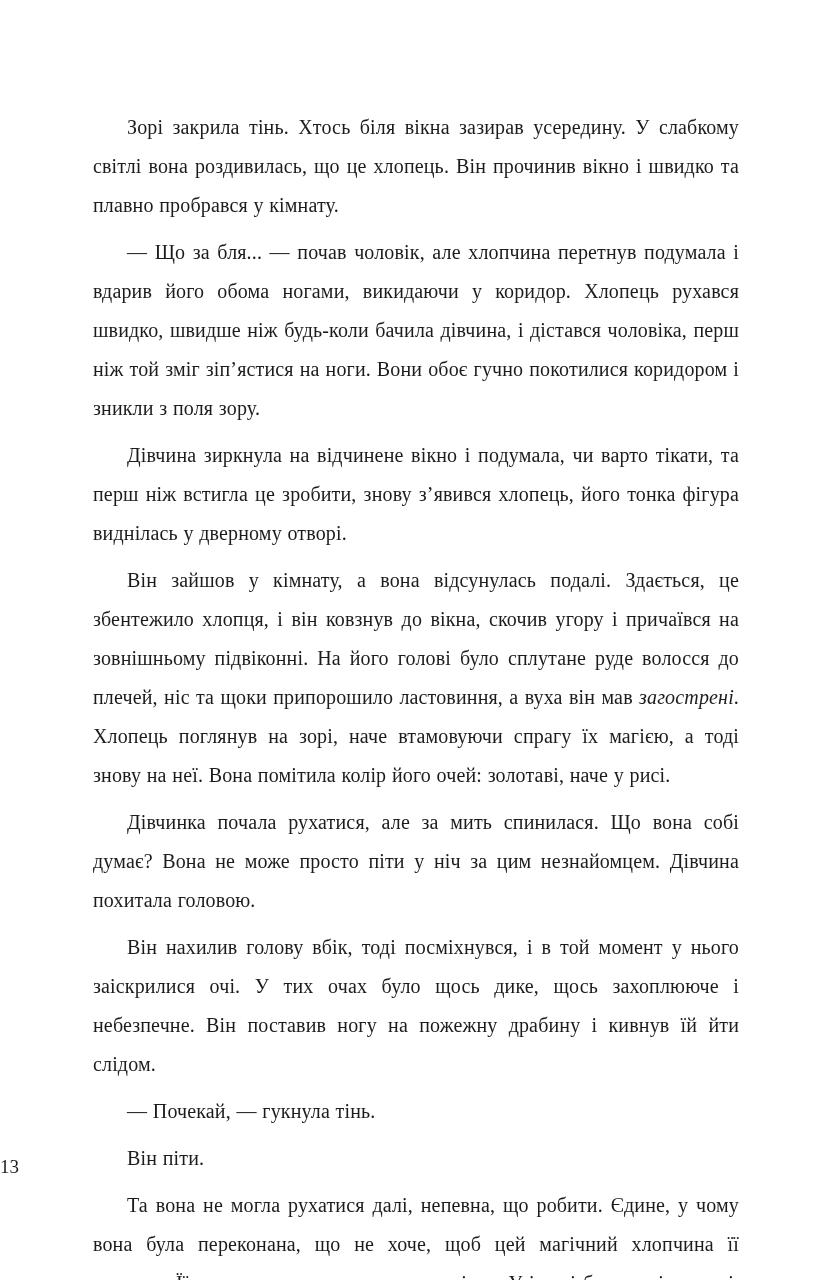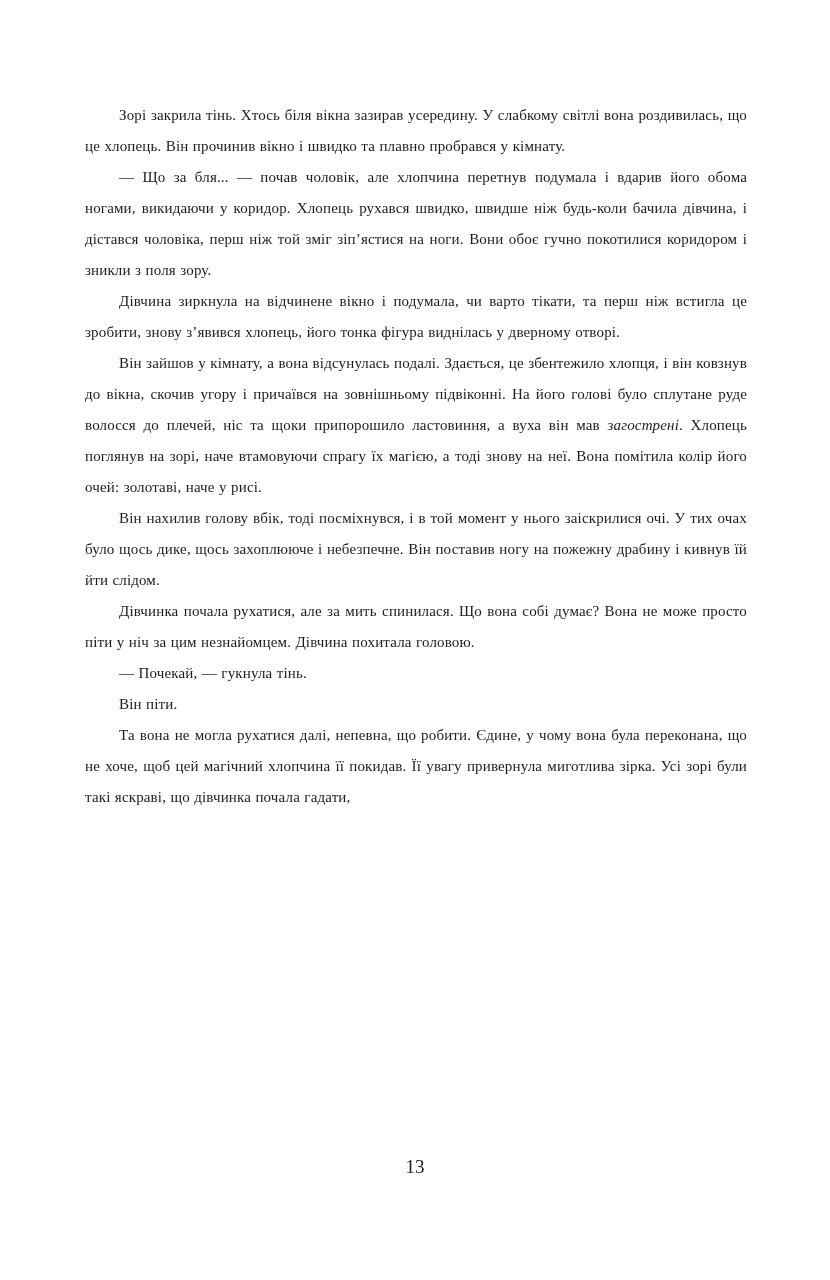--- a/index.html
+++ b/index.html
@@ -17,50 +17,50 @@
       color: #1c1c1c;
       overflow: hidden;
     }
     .text-block {
       position: absolute;
       top: 100px;
       left: 85px;
       width: 662px;
     }
     .text-block p {
-      margin: 0;
-      font-size: 15px;
-      line-height: 31px;
+      margin: 8px;
+      font-size: 20px;
+      line-height: 39px;
       text-align: justify;
       text-indent: 34px;
       letter-spacing: 0.15px;
       word-spacing: 0.5px;
     }
     .text-block p em {
       font-style: italic;
     }
     .page-number {
       position: absolute;
       top: 1156px;
       left: 0;
       width: 100%;
-      text-align: center;
+      text-align: left;
       font-size: 19px;
       color: #1c1c1c;
     }
   </style>
 </head>
 <body>
 
 <div class="book-page">
   <div class="text-block">
     <p>Зорі закрила тінь. Хтось біля вікна зазирав усередину. У слабкому світлі вона роздивилась, що це хлопець. Він прочинив вікно і швидко та плавно пробрався у кімнату.</p>
     <p>— Що за бля... — почав чоловік, але хлопчина перетнув подумала і вдарив його обома ногами, викидаючи у коридор. Хлопець рухався швидко, швидше ніж будь-коли бачила дівчина, і дістався чоловіка, перш ніж той зміг зіп’ястися на ноги. Вони обоє гучно покотилися коридором і зникли з поля зору.</p>
     <p>Дівчина зиркнула на відчинене вікно і подумала, чи варто тікати, та перш ніж встигла це зробити, знову з’явився хлопець, його тонка фігура виднілась у дверному отворі.</p>
     <p><span>Він зайшов у кімнату, а вона відсунулась подалі. Здається, це збентежило хлопця, і він ковзнув до вікна, скочив угору і причаївся на зовнішньому підвіконні. На його голові було сплутане руде волосся до плечей, ніс та щоки припорошило ластовиння, а вуха він мав </span><em>загострені</em><span>. Хлопець поглянув на зорі, наче втамовуючи спрагу їх магією, а тоді знову на неї. Вона помітила колір його очей: золотаві, наче у рисі.</span></p>
+    <p>Дівчинка почала рухатися, але за мить спинилася. Що вона собі думає? Вона не може просто піти у ніч за цим незнайомцем. Дівчина похитала головою.</p>
     <p>Він нахилив голову вбік, тоді посміхнувся, і в той момент у нього заіскрилися очі. У тих очах було щось дике, щось захоплююче і небезпечне. Він поставив ногу на пожежну драбину і кивнув їй йти слідом.</p>
-    <p>Дівчинка почала рухатися, але за мить спинилася. Що вона собі думає? Вона не може просто піти у ніч за цим незнайомцем. Дівчина похитала головою.</p>
     <p>— Почекай, — гукнула тінь.</p>
     <p>Він піти.</p>
     <p>Та вона не могла рухатися далі, непевна, що робити. Єдине, у чому вона була переконана, що не хоче, щоб цей магічний хлопчина її покидав. Її увагу привернула миготлива зірка. Усі зорі були такі яскраві, що дівчинка почала гадати,</p>
   </div>
   <div class="page-number">13</div>
 </div>
 
 </body></html>

